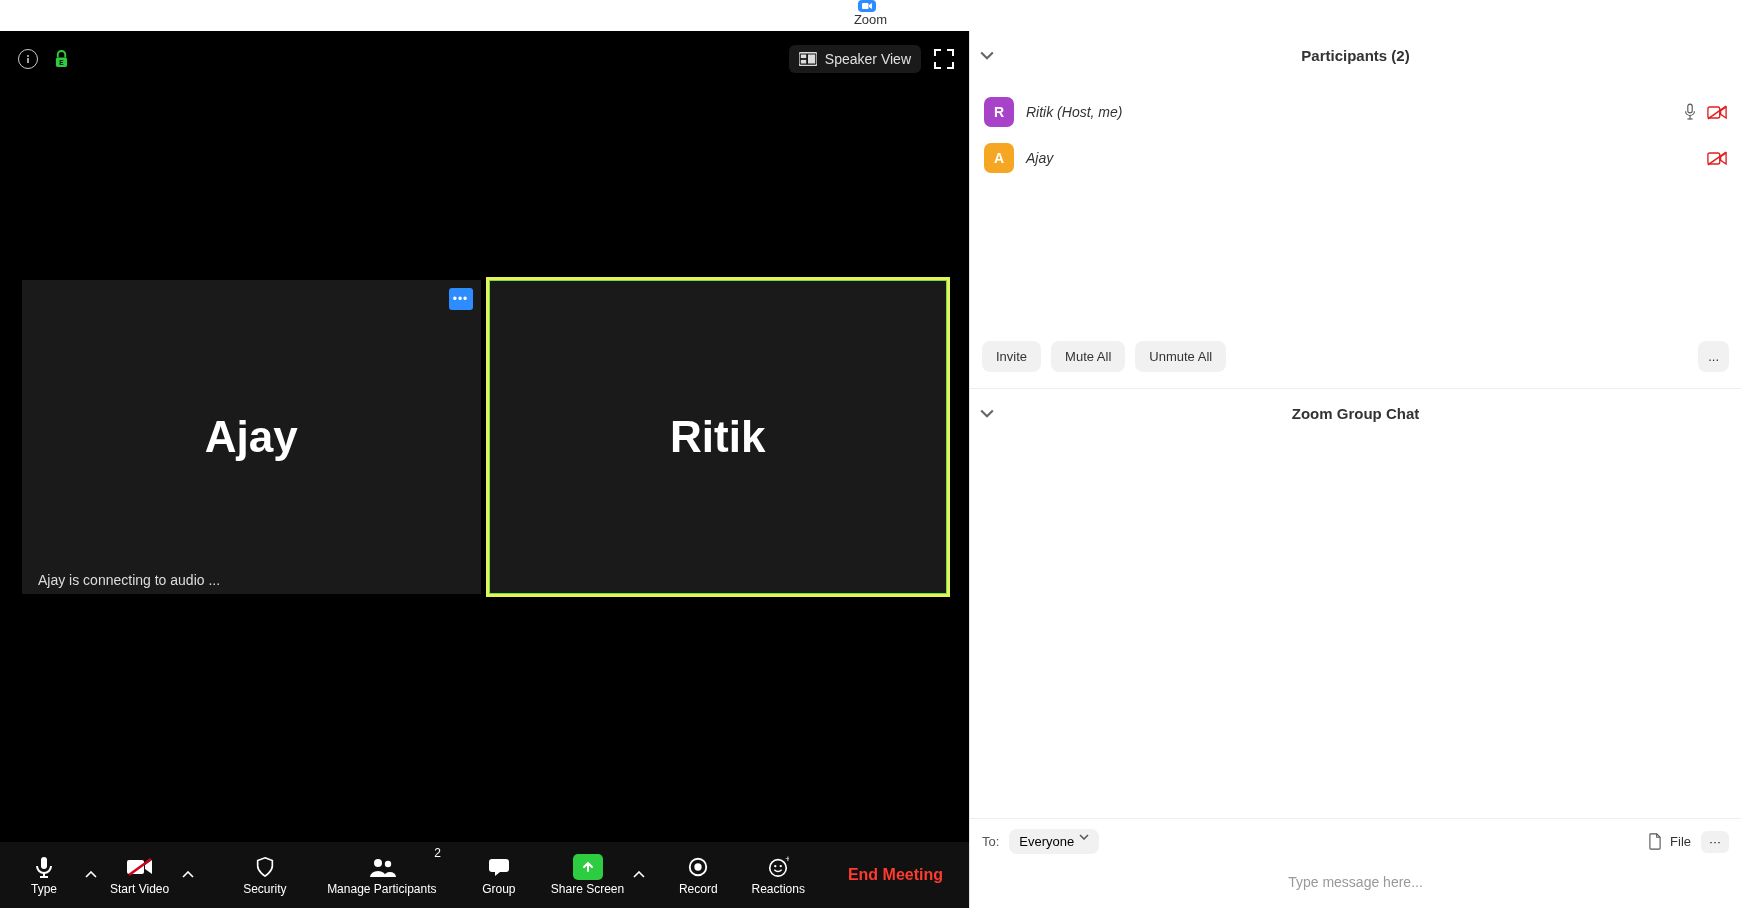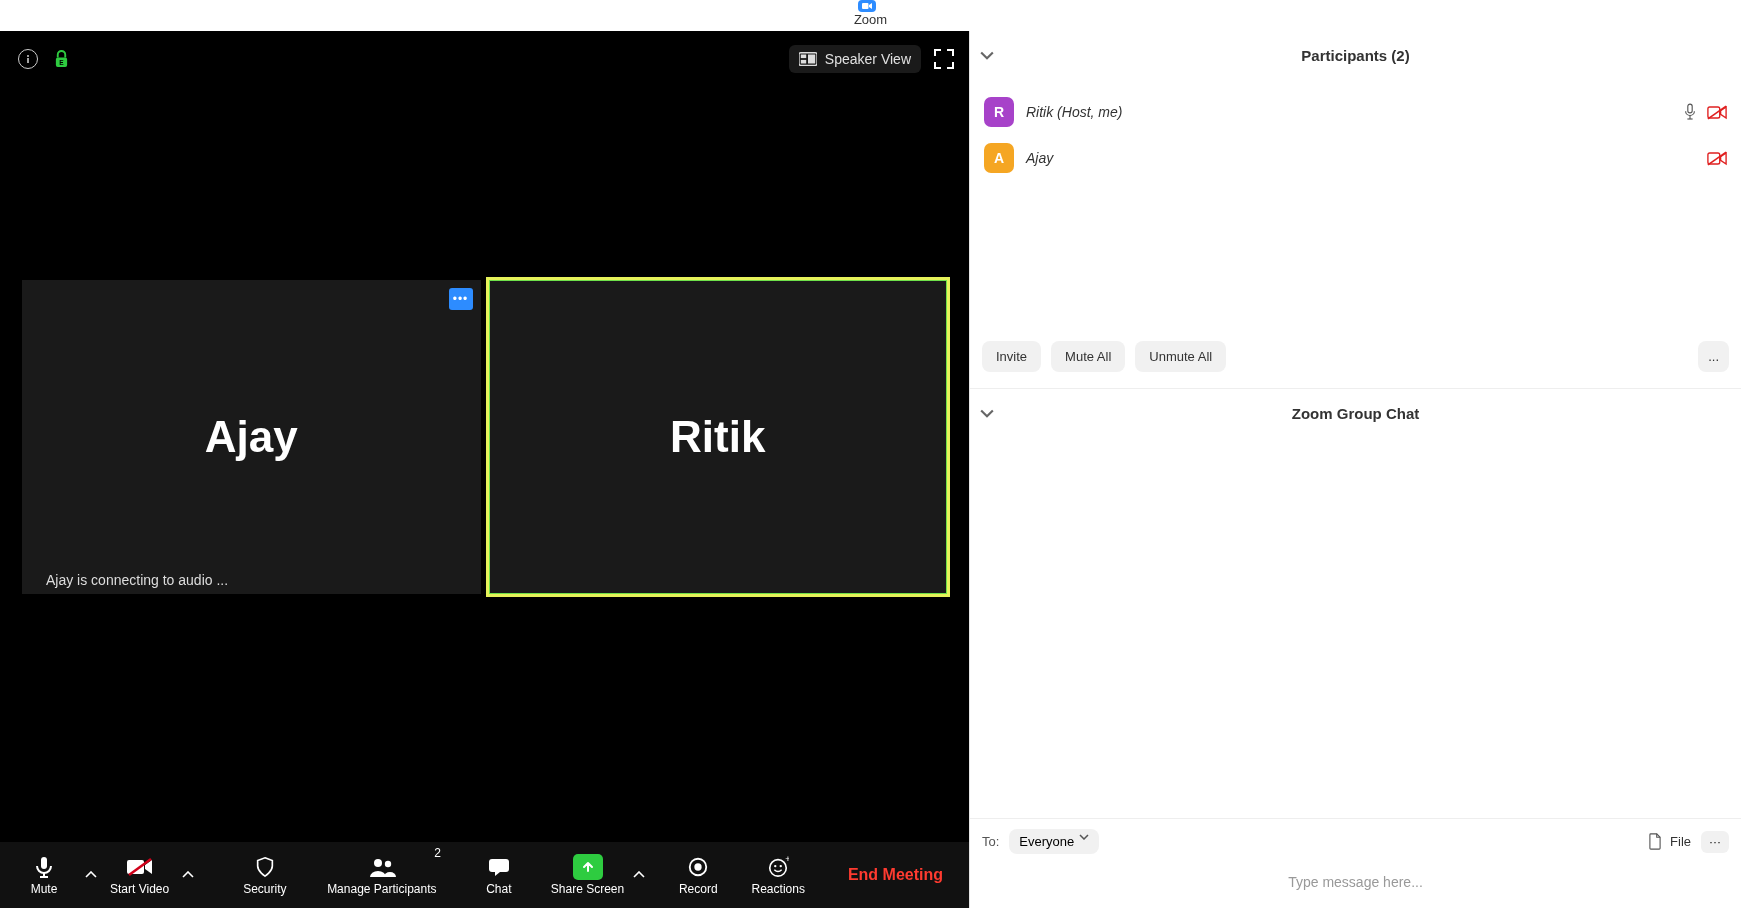--- a/index.html
+++ b/index.html
@@ -97,21 +97,21 @@
     position:absolute; top:50%; left:50%; transform:translate(-50%,-50%);
     color:#fff; font-size:44px; font-weight:700;
   }
   .tile .more {
     position:absolute; top:8px; right:8px;
     width:24px; height:22px; background:#2d8cff; border-radius:3px;
     display:flex; align-items:center; justify-content:center;
     color:#fff; font-size:12px; letter-spacing:1px; cursor:pointer;
   }
   .tile .status {
-    position:absolute; bottom:6px; left:24px;
+    position:absolute; bottom:6px; left:16px;
     color:#ddd; font-size:14px;
   }
 
   
   .toolbar {
     height: 66px;
     background:#111; display:flex; align-items:center;
     padding: 0 16px;
     color:#fff;
   }
@@ -283,21 +283,21 @@
       <div class="tb-group">
         <div class="tb-btn">
           <div class="ico">
             <svg viewBox="0 0 24 24" width="24" height="24">
                 <rect x="9" y="2" width="6" height="12" rx="3" fill="#fff"></rect>
                 <path d="M5 11 a7 7 0 0 0 14 0" stroke="#fff" stroke-width="2" fill="none"></path>
                 <line x1="12" y1="18" x2="12" y2="22" stroke="#fff" stroke-width="2"></line>
                 <line x1="8" y1="22" x2="16" y2="22" stroke="#fff" stroke-width="2"></line>
               </svg>
           </div>
-          <div class="lbl">Mute</div>
+          <div class="lbl">Type</div>
         </div>
         <div class="caret">
           <svg viewBox="0 0 12 8" width="12" height="8">
               <path d="M1 6 L6 1 L11 6" stroke="#fff" stroke-width="1.6" fill="none"></path>
             </svg>
         </div>
         <div class="tb-btn">
           <div class="ico">
             <svg viewBox="0 0 28 20" width="28" height="20">
                 <rect x="1" y="3" width="17" height="14" rx="2" fill="#fff"></rect>
@@ -335,21 +335,21 @@
           </div>
           <div class="lbl">Manage Participants</div>
         </div>
         <div class="tb-btn">
           <div class="ico">
             <svg viewBox="0 0 24 20" width="24" height="20">
                 <rect x="2" y="2" width="20" height="13" rx="3" fill="#fff"></rect>
                 <path d="M8 15 L8 19 L13 15 Z" fill="#fff"></path>
               </svg>
           </div>
-          <div class="lbl">Chat</div>
+          <div class="lbl">Group</div>
         </div>
         <div style="display:flex; align-items:center; gap:8px;">
           <div class="tb-btn">
             <div class="ico">
               <div class="share-ico">
                 <svg viewBox="0 0 14 14" width="14" height="14">
                     <path d="M7 11 V3 M3 7 L7 3 L11 7" stroke="#fff" stroke-width="2" fill="none" stroke-linecap="round" stroke-linejoin="round"></path>
                   </svg>
               </div>
             </div>

